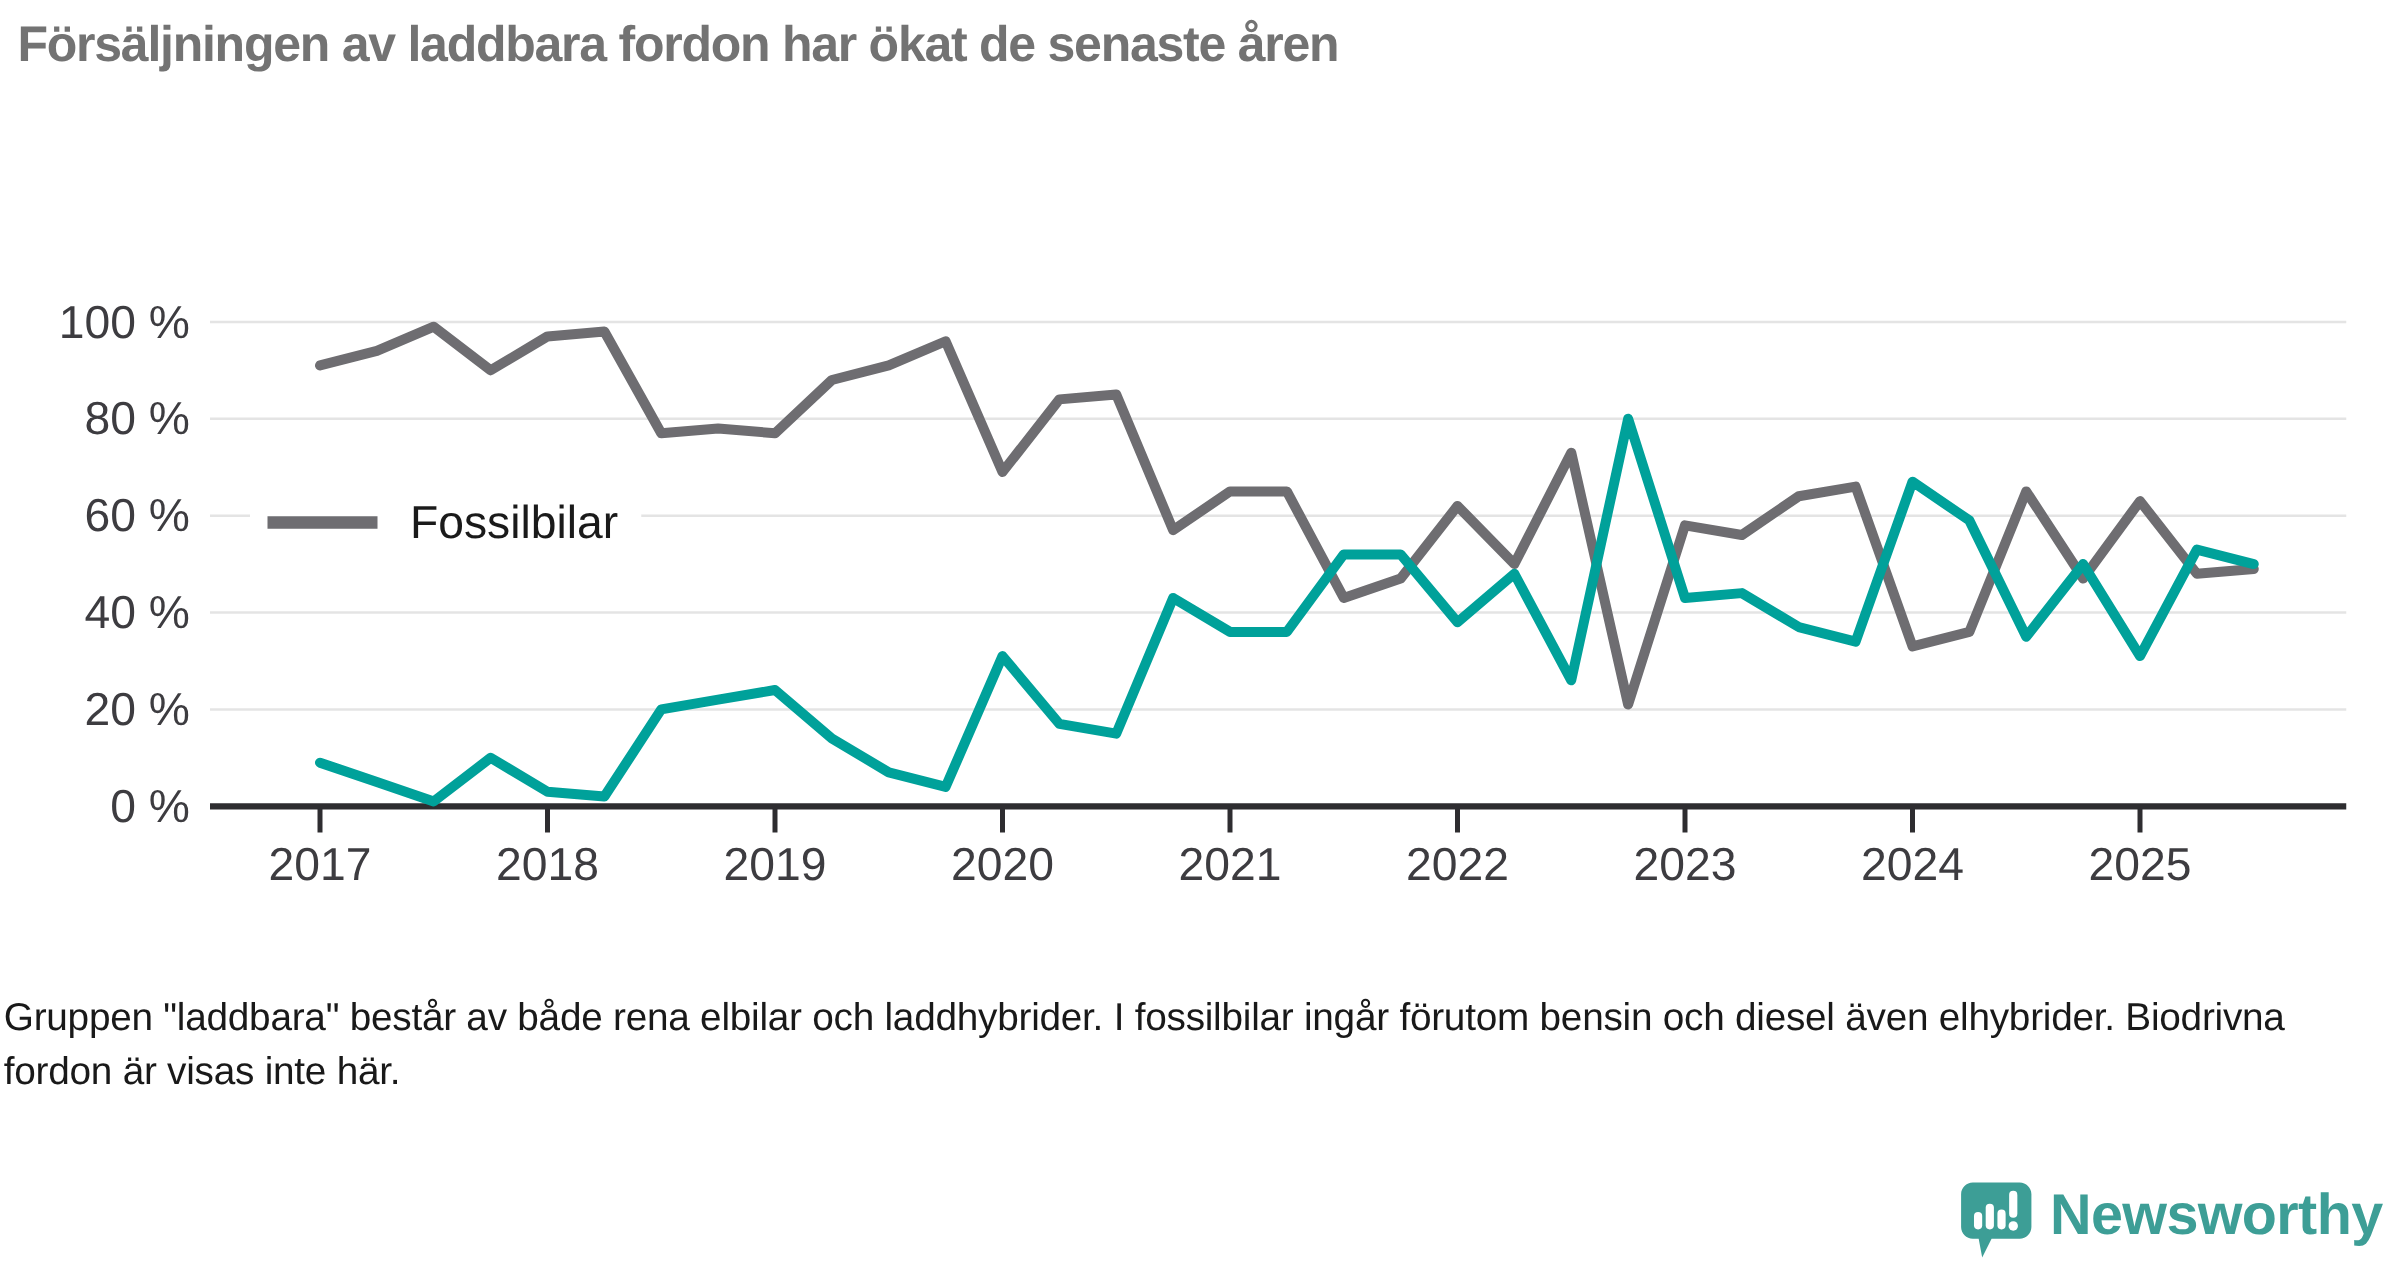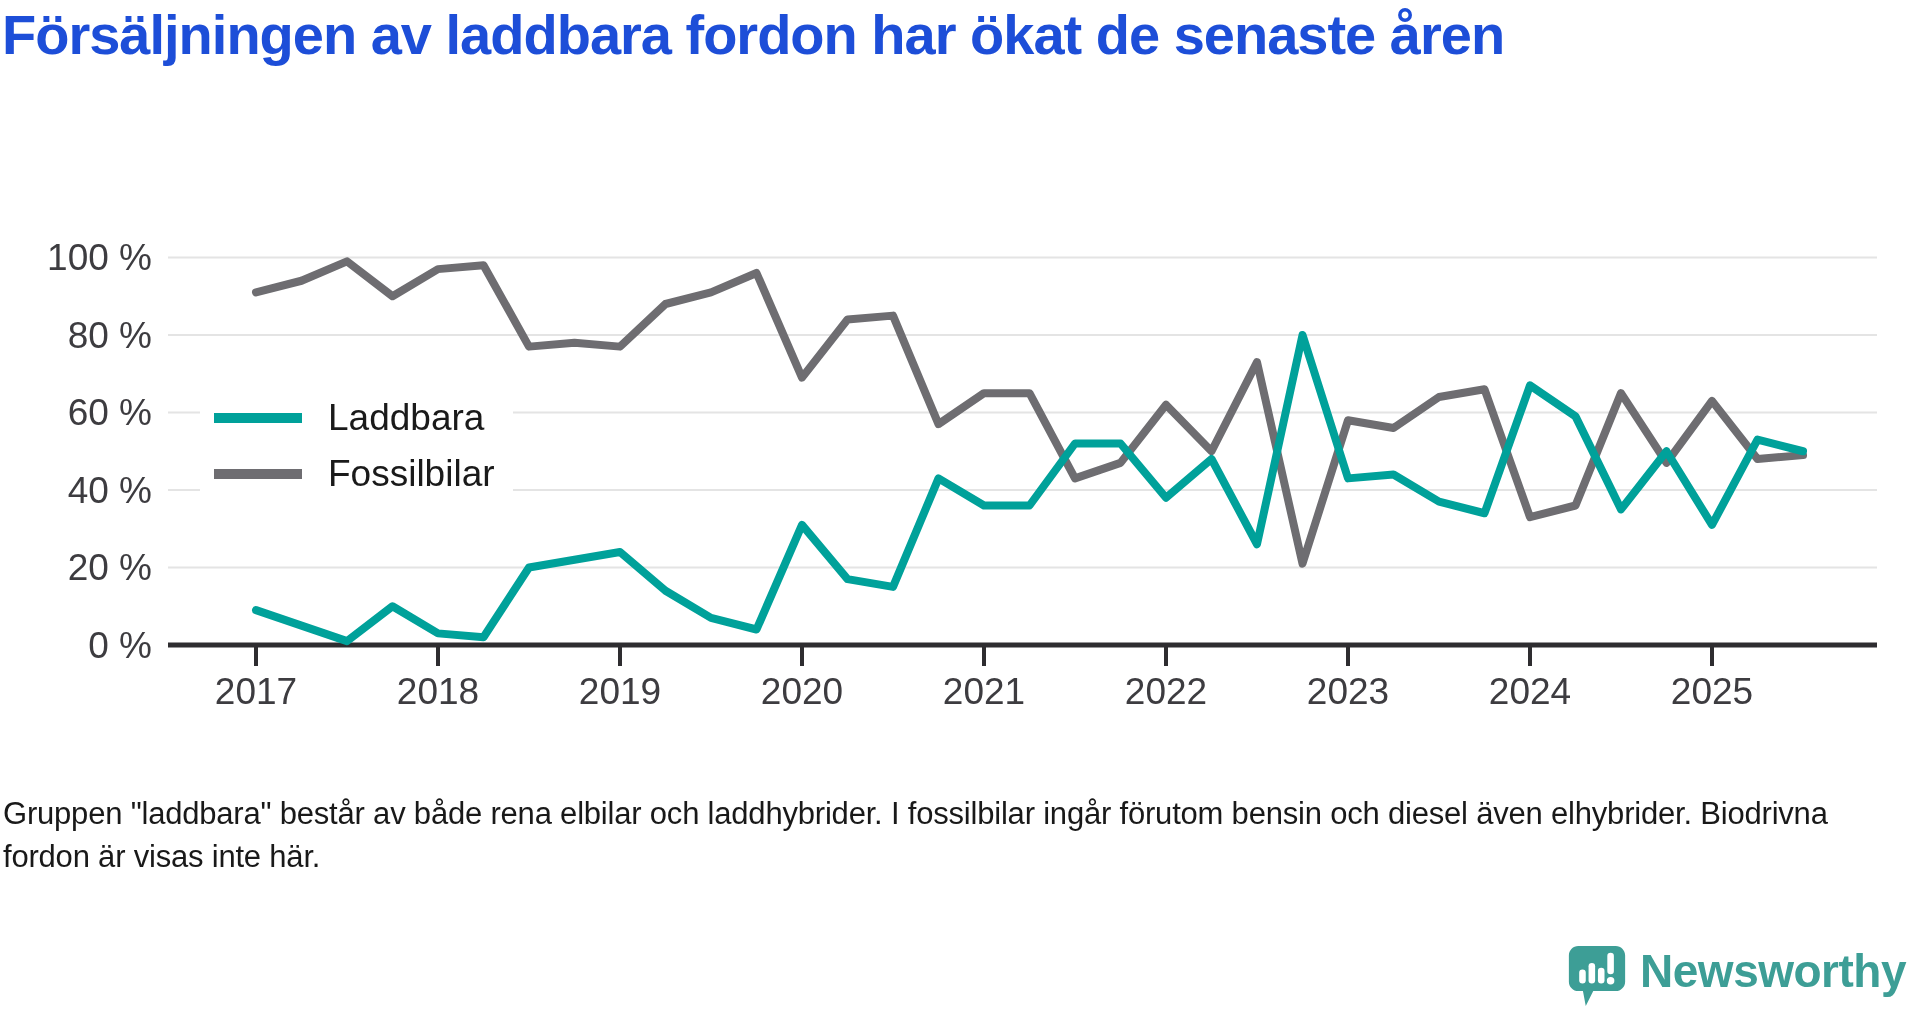--- a/index.html
+++ b/index.html
@@ -1,19 +1,19 @@
 <!DOCTYPE html>
 <html><head>
 <meta charset="utf-8">
 <style>
   html,body{margin:0;padding:0;background:#fff;}
   .page{position:relative;width:1920px;height:1010px;background:#fff;overflow:hidden;
         font-family:"Liberation Sans","DejaVu Sans",sans-serif;}
-  .title{position:absolute;left:2px;top:2px;margin:0;font-size:56px;font-weight:700;
-         letter-spacing:-1px;color:#1d4ed8;}
+  .title{position:absolute;left:2px;top:2px;margin:12px;font-size:40px;font-weight:700;
+         letter-spacing:-1px;color:#737373;}
   .subtitle{position:absolute;left:3px;top:118px;margin:0;font-size:44px;font-weight:400;
             color:#1a1a1a;}
   #chart-svg{position:absolute;left:0;top:0;width:1920px;height:1010px;pointer-events:none;}
   #chart-svg text{font-family:"Liberation Sans","DejaVu Sans",sans-serif;font-size:37px;fill:#3d3c40;}
   .legend{position:absolute;left:200px;top:386px;background:#fff;padding:4px 18px 4px 14px;}
   .legend-item{display:flex;align-items:center;height:56px;gap:26px;}
   .swatch{display:inline-block;width:88px;height:10px;background:#ccc;}
   .legend-label{font-size:37px;color:#1a1a1a;}
   .footnote{position:absolute;left:3px;top:792px;margin:0;font-size:31px;line-height:43px;
             color:#191919;max-width:1830px;letter-spacing:-0.2px;}
@@ -58,24 +58,20 @@
       <line x1="1530" x2="1530" y1="647" y2="666" stroke="#2e2d30" stroke-width="4"></line>
       <text x="1530" y="704" text-anchor="middle">2024</text>
       <line x1="1712" x2="1712" y1="647" y2="666" stroke="#2e2d30" stroke-width="4"></line>
       <text x="1712" y="704" text-anchor="middle">2025</text>
       <polyline points="256,292.375 301.5,280.75 347,261.375 392.5,296.25 438,269.125 483.5,265.25 529,346.625 574.5,342.75 620,346.625 665.5,304 711,292.375 756.5,273 802,377.625 847.5,319.5 893,315.625 938.5,424.125 984,393.125 1029.5,393.125 1075,478.375 1120.5,462.875 1166,404.75 1211.5,451.25 1257,362.125 1302.5,563.625 1348,420.25 1393.5,428 1439,397 1484.5,389.25 1530,517.125 1575.5,505.5 1621,393.125 1666.5,462.875 1712,400.875 1757.5,459 1803,455.125" fill="none" stroke="#6e6d71" stroke-width="8" stroke-linejoin="round" stroke-linecap="round"></polyline>
       <polyline points="256,610.125 301.5,625.625 347,641.125 392.5,606.25 438,633.375 483.5,637.25 529,567.5 574.5,559.75 620,552 665.5,590.75 711,617.875 756.5,629.5 802,524.875 847.5,579.125 893,586.875 938.5,478.375 984,505.5 1029.5,505.5 1075,443.5 1120.5,443.5 1166,497.75 1211.5,459 1257,544.25 1302.5,335 1348,478.375 1393.5,474.5 1439,501.625 1484.5,513.25 1530,385.375 1575.5,416.375 1621,509.375 1666.5,451.25 1712,524.875 1757.5,439.625 1803,451.25" fill="none" stroke="#00a19a" stroke-width="8" stroke-linejoin="round" stroke-linecap="round"></polyline>
     </svg>
 
   <div class="legend">
     <div class="legend-item">
-      <span class="swatch" style="background: rgb(0, 161, 154);"></span>
-      <span class="legend-label">Laddbara</span>
-    </div>
-    <div class="legend-item">
       <span class="swatch" style="background: rgb(110, 109, 113);"></span>
       <span class="legend-label">Fossilbilar</span>
     </div>
   </div>
 
   <p class="footnote">Gruppen "laddbara" består av både rena elbilar och laddhybrider. I fossilbilar ingår förutom bensin och diesel även elhybrider. Biodrivna fordon är visas inte här.</p>
 
   <div class="brand">
     <span class="brand-icon">
       <svg width="60" height="66" viewBox="0 0 64 70">

